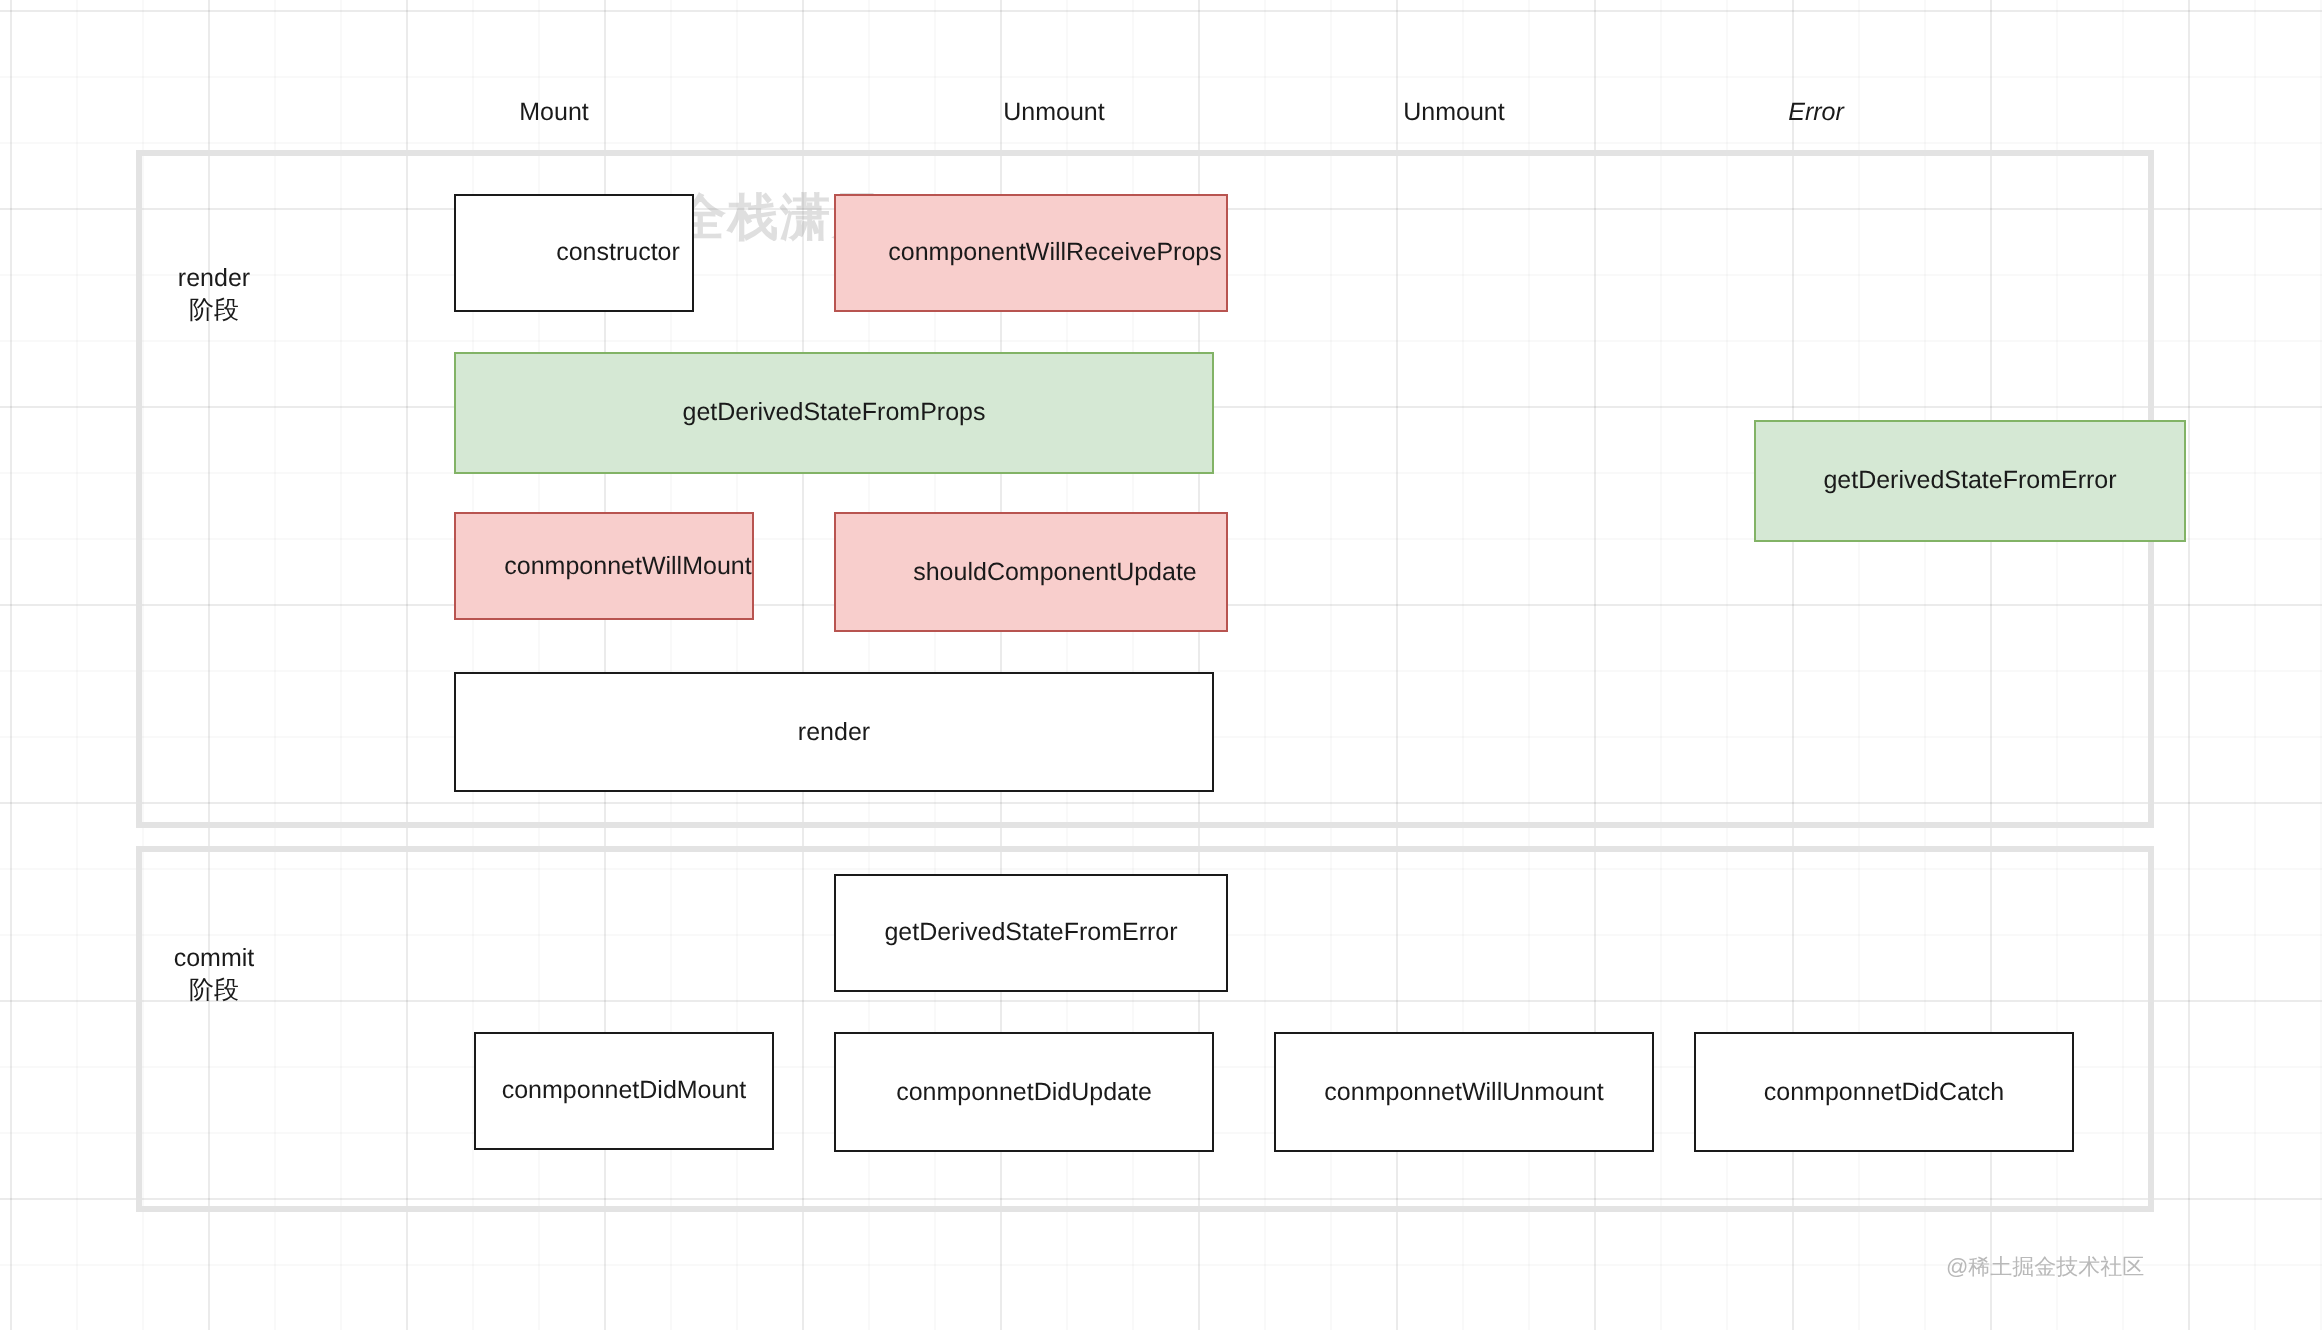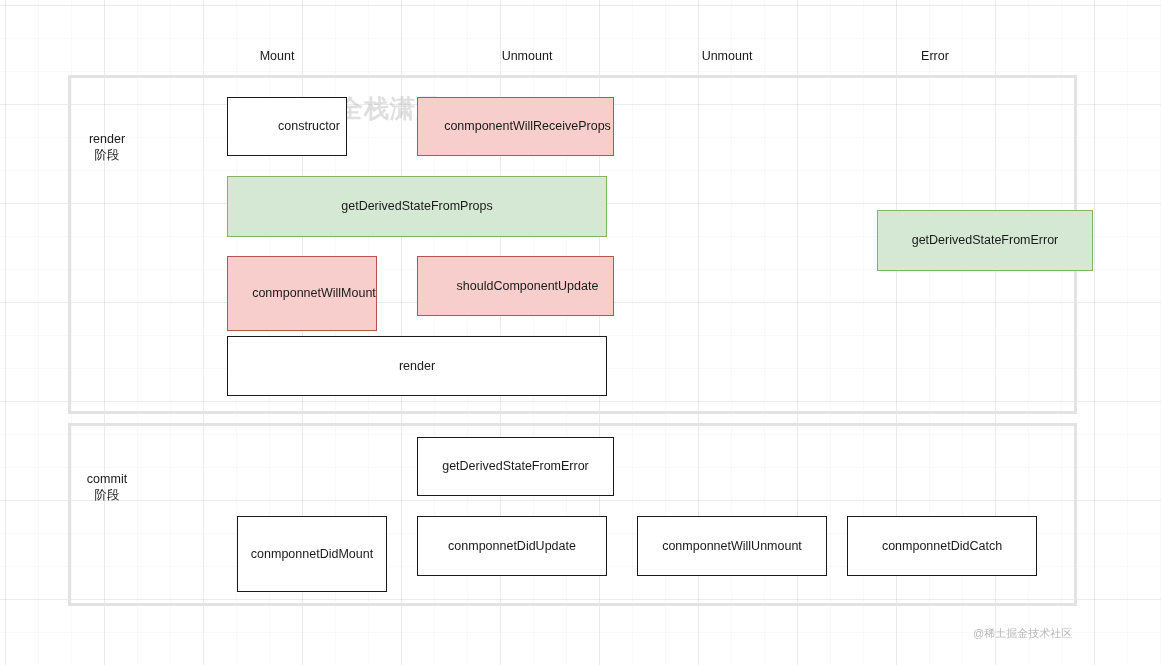--- a/index.html
+++ b/index.html
@@ -87,21 +87,21 @@
   }
 </style>
 </head>
 <body>
 
 <div id="canvas">
 
   <div class="col-header" style="left:277px; top:49px;">Mount</div>
   <div class="col-header" style="left:527px; top:49px;">Unmount</div>
   <div class="col-header" style="left:727px; top:49px;">Unmount</div>
-  <div class="col-header" style="left:935px; top:49px;">Error</div>
+  <div class="col-header" style="left:908px; top:49px;font-style:italic;">Error</div>
 
   <div class="phase-panel" style="left:68px; top:75px; width:1009px; height:339px;"></div>
   <div class="phase-label" style="left:107px; top:132px;">
     <div>render</div>
     <div>阶段</div>
   </div>
 
   <div class="phase-panel" style="left:68px; top:423px; width:1009px; height:183px;"></div>
   <div class="phase-label" style="left:107px; top:472px;">
     <div>commit</div>
@@ -109,27 +109,27 @@
   </div>
 
   <div class="watermark-center" style="left:338px; top:92px;">全栈潇晨</div>
 
   <div class="node plain" style="left:227px; top:97px; width:120px; height:59px;padding-left:44px;">constructor</div>
   <div class="node pink" style="left:417px; top:97px; width:197px; height:59px;">conmponentWillReceiveProps</div>
 
   <div class="node green" style="left:227px; top:176px; width:380px; height:61px;">getDerivedStateFromProps</div>
   <div class="node green" style="left:877px; top:176px; width:216px; height:61px;margin-top:34px;">getDerivedStateFromError</div>
 
-  <div class="node pink" style="left:227px; top:256px; width:150px; height:75px;">conmponnetWillMount</div>
+  <div class="node pink" style="left:227px; top:256px; width:150px; height:54px;">conmponnetWillMount</div>
   <div class="node pink" style="left:417px; top:256px; width:197px; height:60px;">shouldComponentUpdate</div>
 
   <div class="node plain" style="left:227px; top:336px; width:380px; height:60px;">render</div>
 
   <div class="node plain" style="left:417px; top:437px; width:197px; height:59px;">getDerivedStateFromError</div>
 
-  <div class="node plain" style="left:237px; top:516px; width:150px; height:76px;">conmponnetDidMount</div>
+  <div class="node plain" style="left:237px; top:516px; width:150px; height:59px;">conmponnetDidMount</div>
   <div class="node plain" style="left:417px; top:516px; width:190px; height:60px;">conmponnetDidUpdate</div>
   <div class="node plain" style="left:847px; top:516px; width:190px; height:60px;">conmponnetDidCatch</div>
   <div class="node plain" style="left:637px; top:516px; width:190px; height:60px;">conmponnetWillUnmount</div>
 
   <div class="watermark-corner" style="left:973px; top:626px;">@稀土掘金技术社区</div>
 
 </div>
 
 </body></html>

